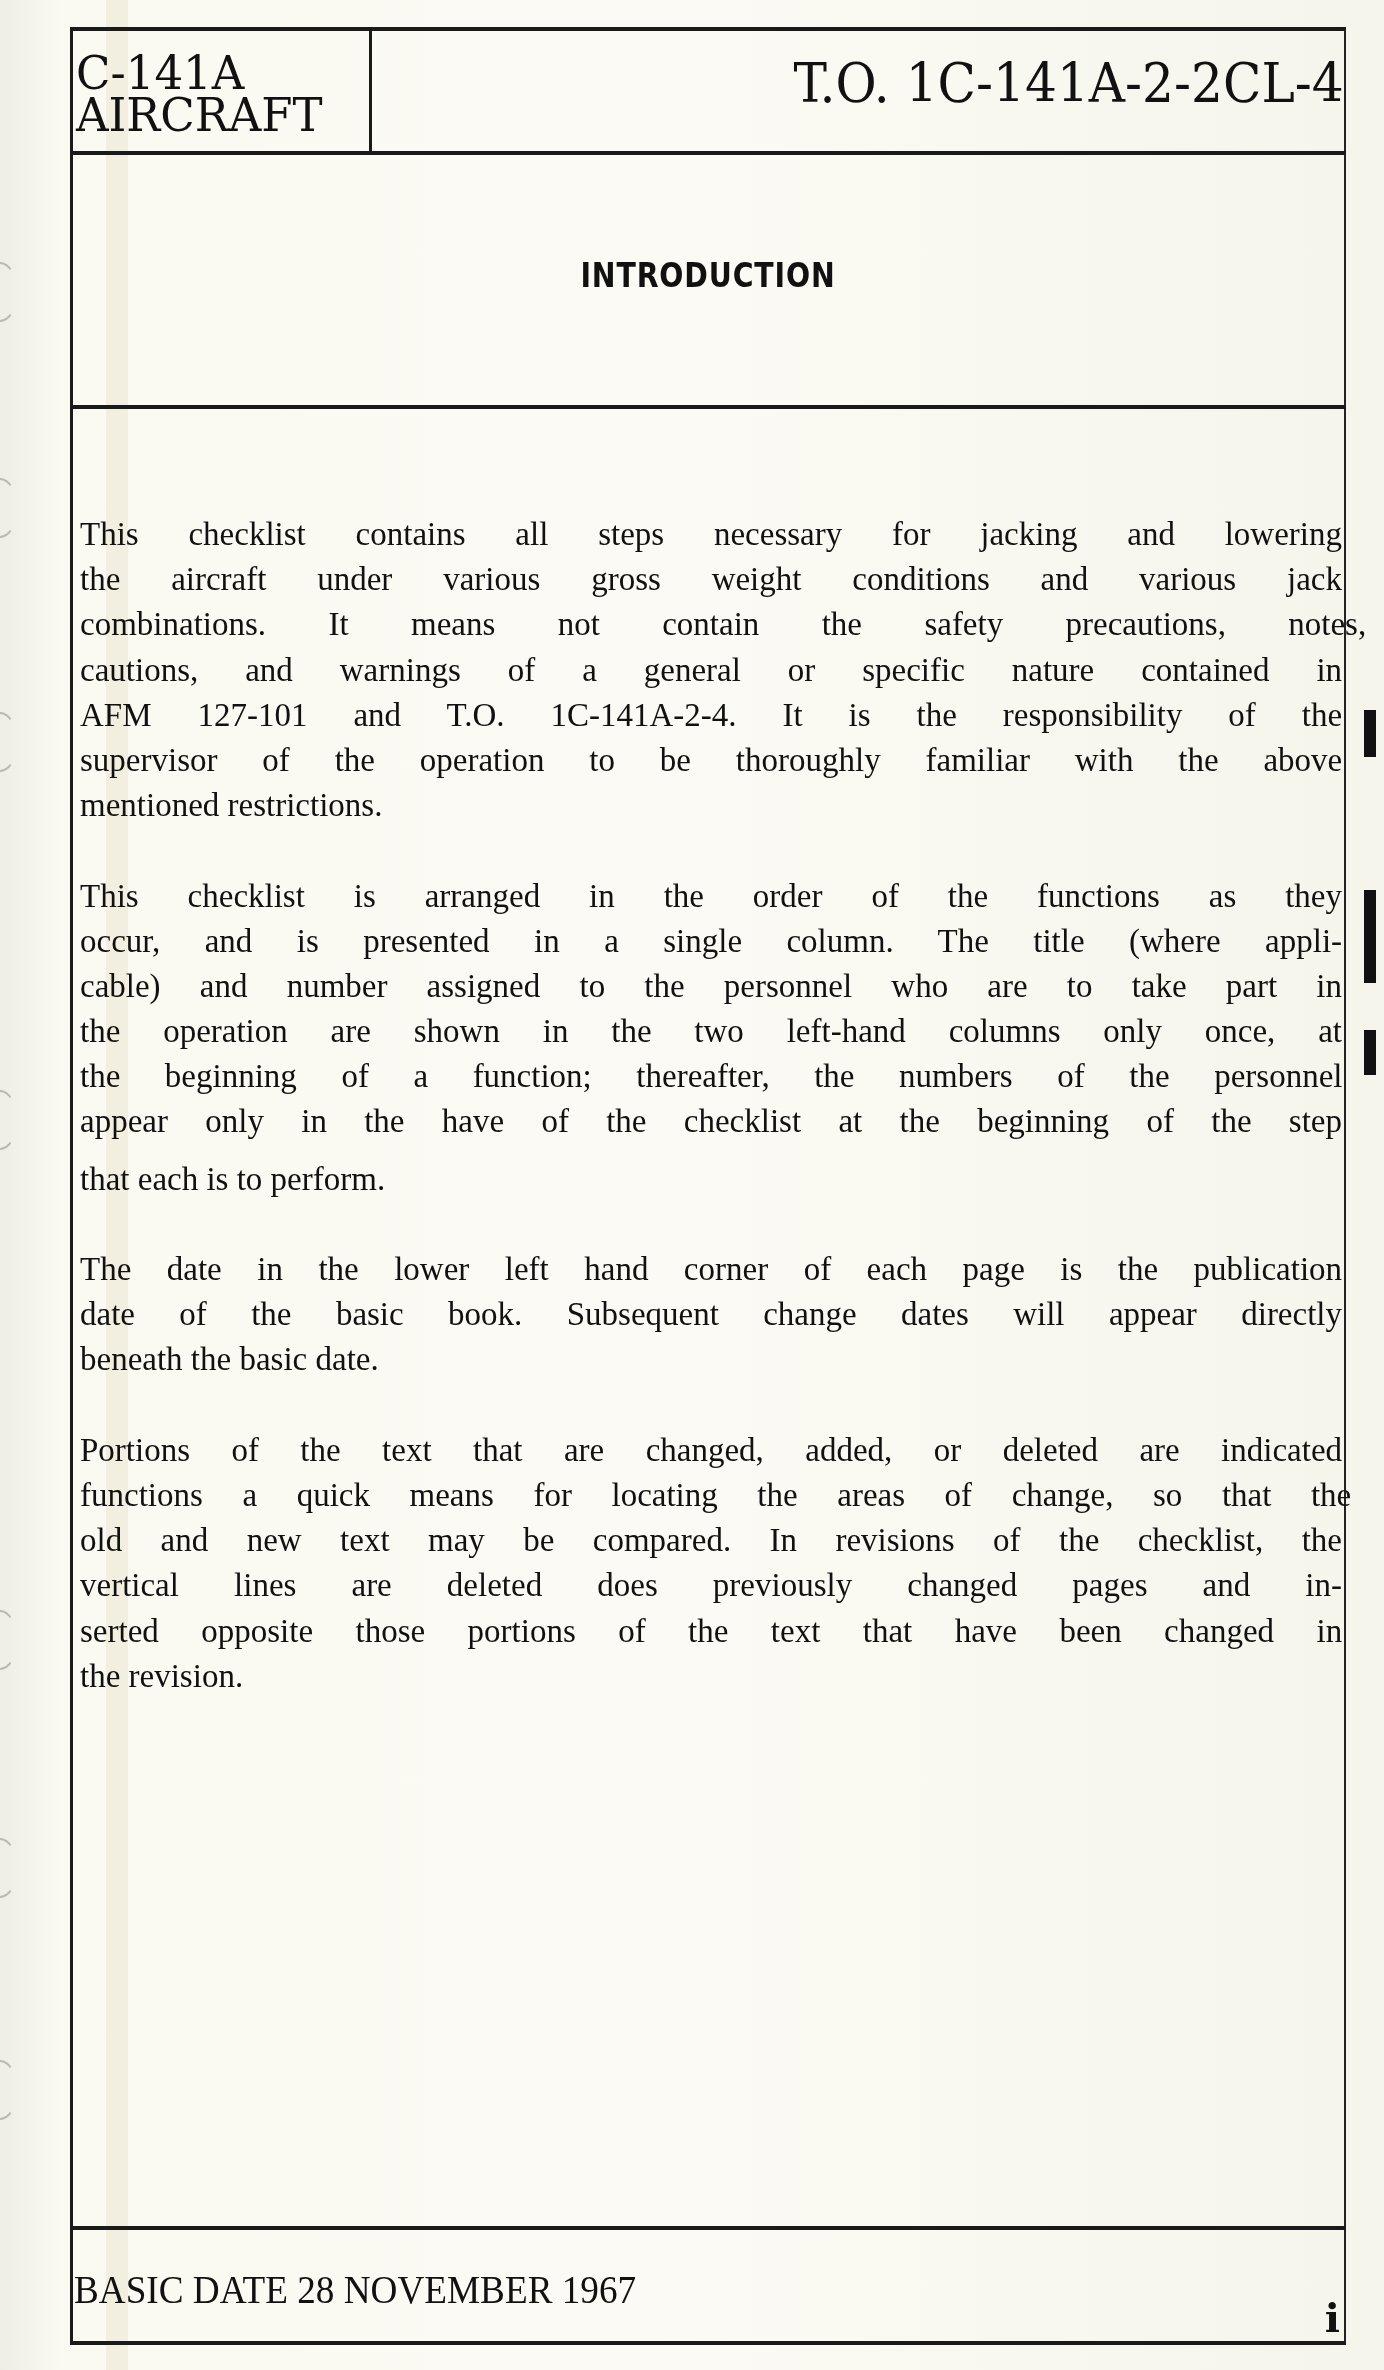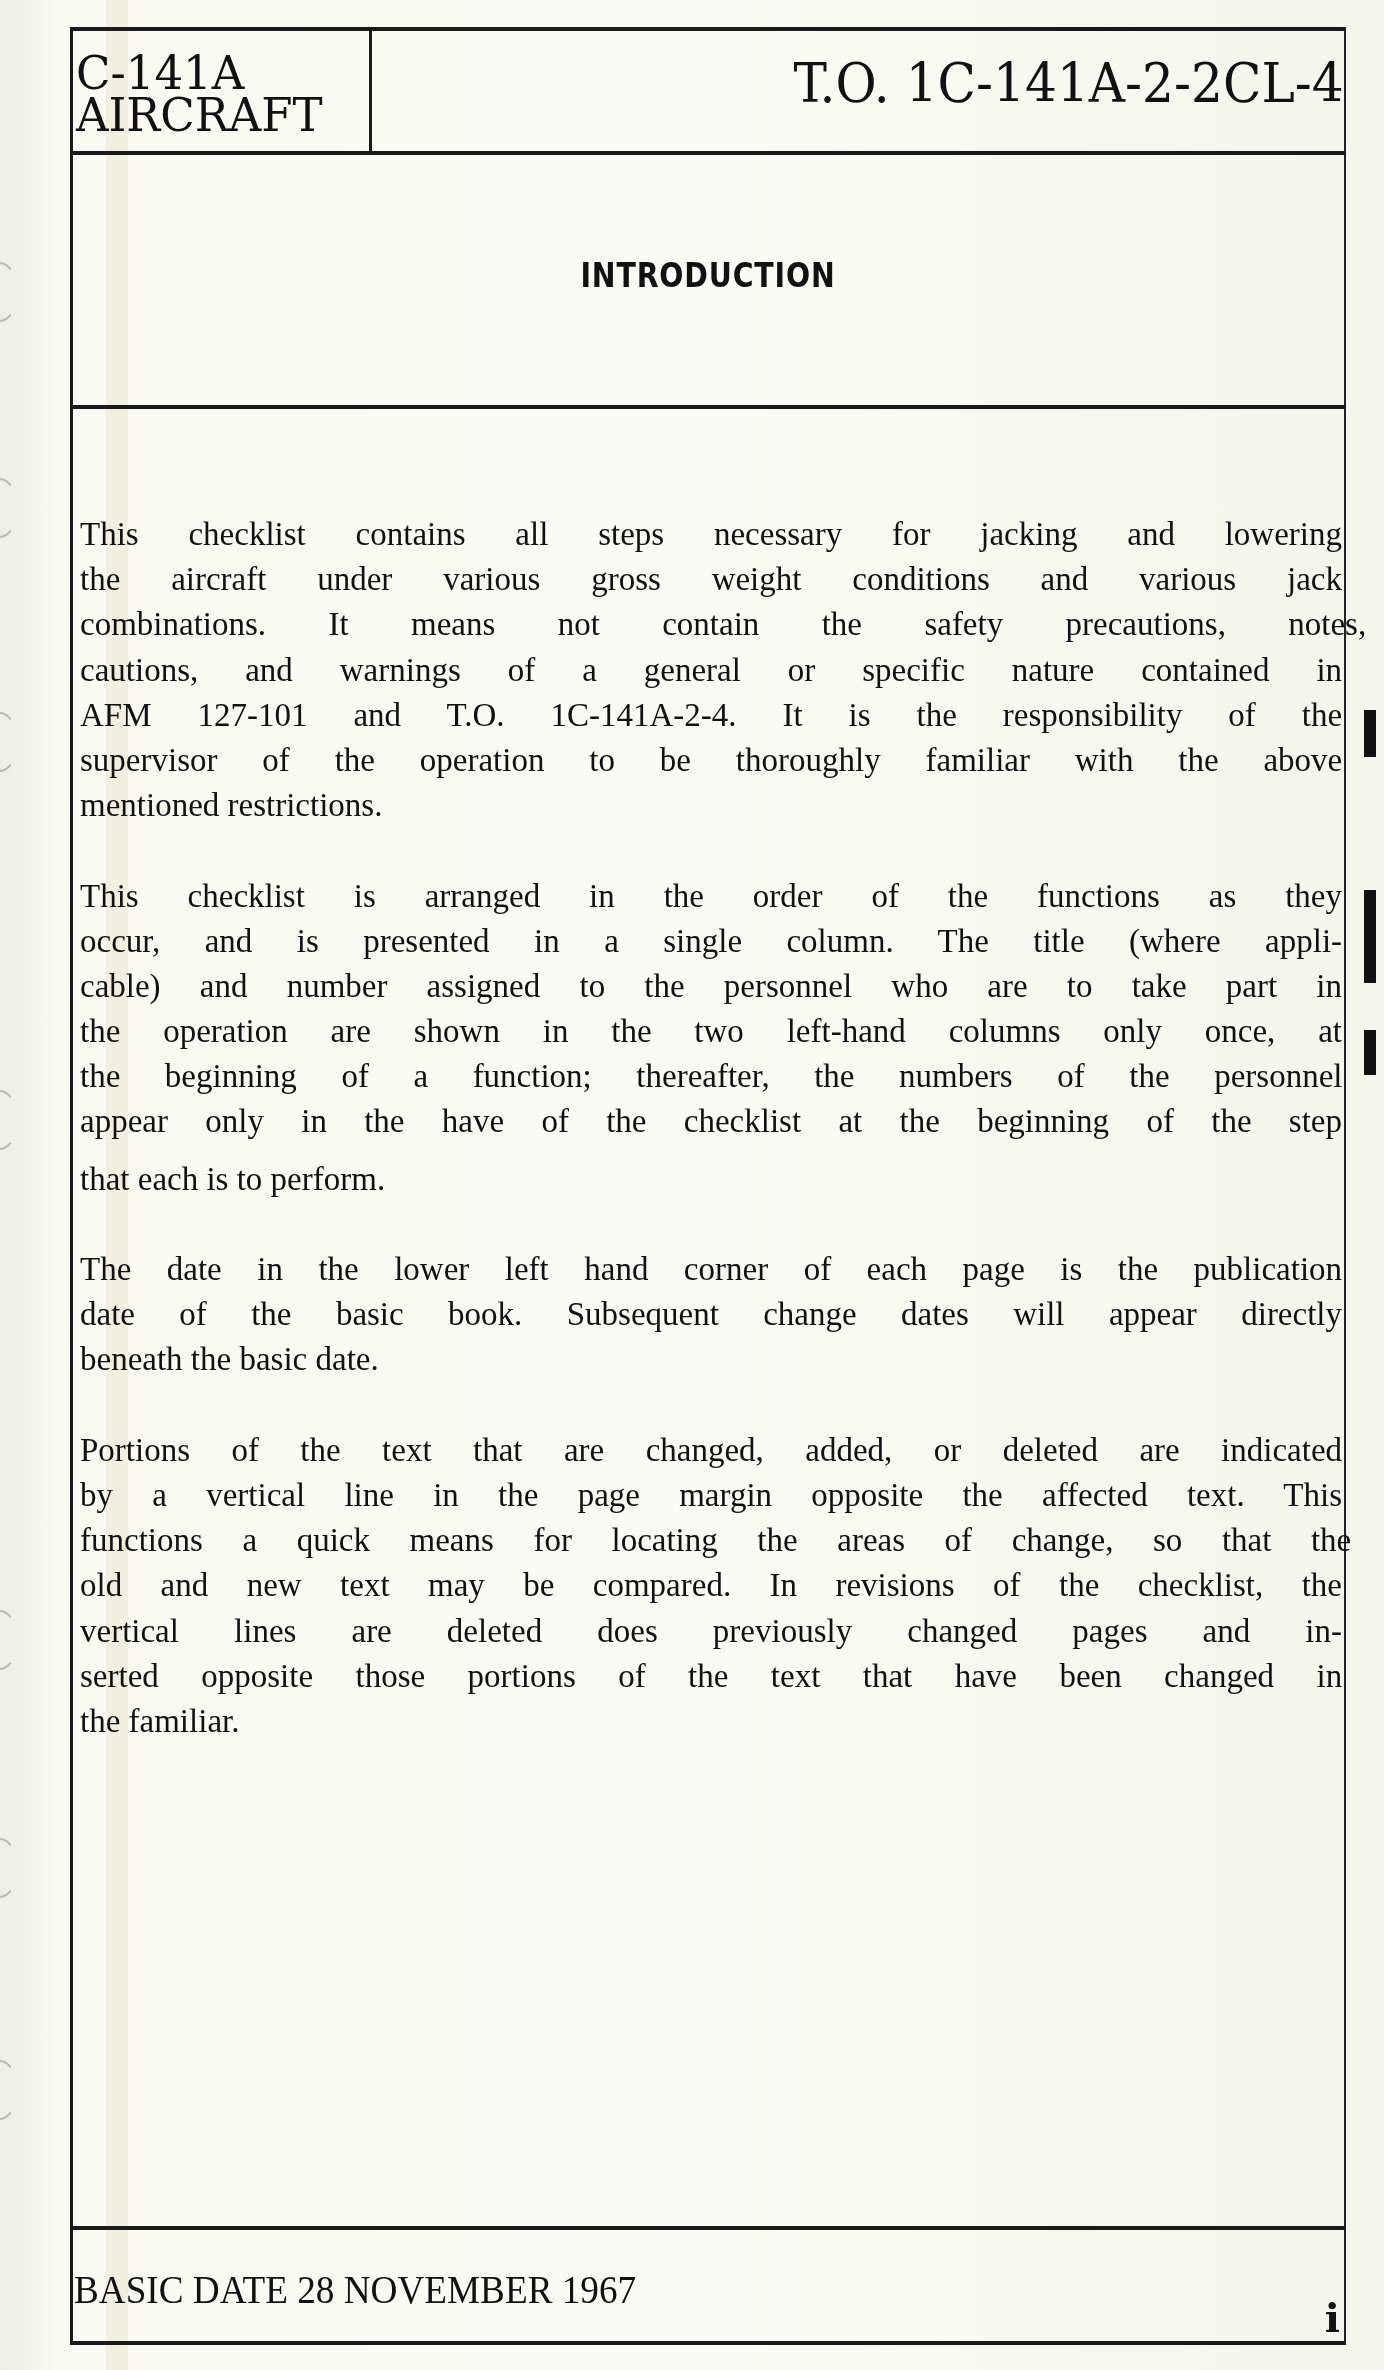--- a/index.html
+++ b/index.html
@@ -108,26 +108,25 @@
     <span class="line" style="display: block; word-spacing: 28.7692px;">appear only in the have of the checklist at the beginning of the step</span>
     <span class="line last" style="display: block; margin-top: 12px;">that each is to perform.</span>
   </div>
   <div class="para">
     <span class="line" style="display: block; word-spacing: 27.2308px;">The date in the lower left hand corner of each page is the publication</span>
     <span class="line" style="display: block; word-spacing: 36.1px;">date of the basic book. Subsequent change dates will appear directly</span>
     <span class="line last" style="display: block;">beneath the basic date.</span>
   </div>
   <div class="para">
     <span class="line" style="display: block; word-spacing: 33.1818px;">Portions of the text that are changed, added, or deleted are indicated</span>
-    <span class="line" style="display: block; word-spacing: 31px;">by a vertical line in the page margin opposite the affected text. This</span>
     <span class="line" style="display: block; word-spacing: 31.3333px;">functions a quick means for locating the areas of change, so that the</span>
     <span class="line" style="display: block; word-spacing: 30.1667px;">old and new text may be compared. In revisions of the checklist, the</span>
     <span class="line" style="display: block; word-spacing: 46.4444px;">vertical lines are deleted does previously changed pages and in-</span>
     <span class="line" style="display: block; word-spacing: 34.1818px;">serted opposite those portions of the text that have been changed in</span>
-    <span class="line last" style="display: block;">the familiar.</span>
+    <span class="line last" style="display: block;">the revision.</span>
   </div>
 </div>
 
 <div class="change-bar" style="top:710px;height:47px"></div>
 <div class="change-bar" style="top:890px;height:93px"></div>
 <div class="change-bar" style="top:1030px;height:45px"></div>
 
 <div class="footer-date">BASIC DATE 28 NOVEMBER 1967</div>
 <div class="page-number">i</div>
 

